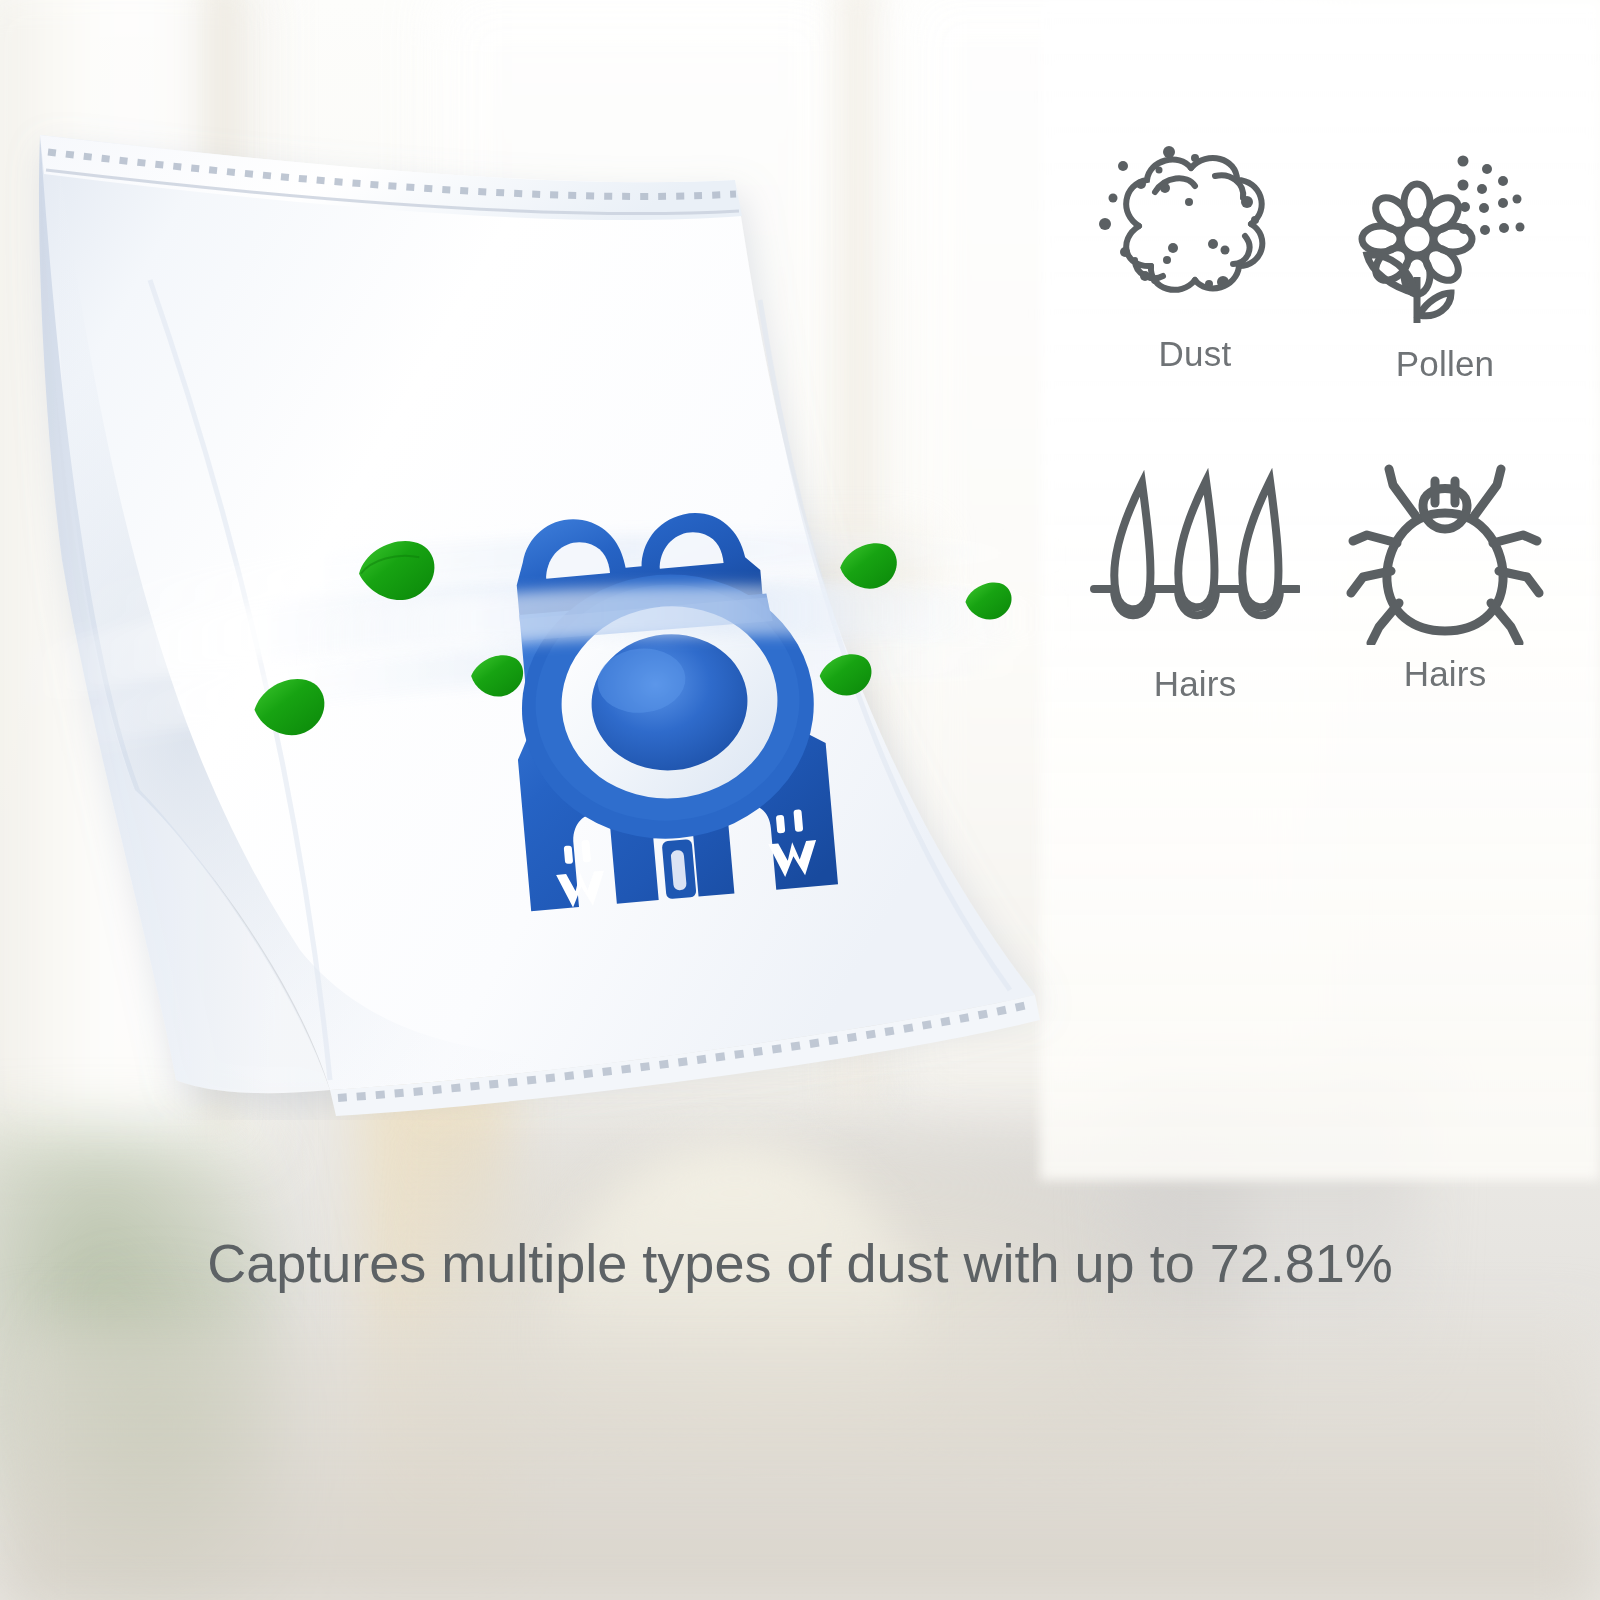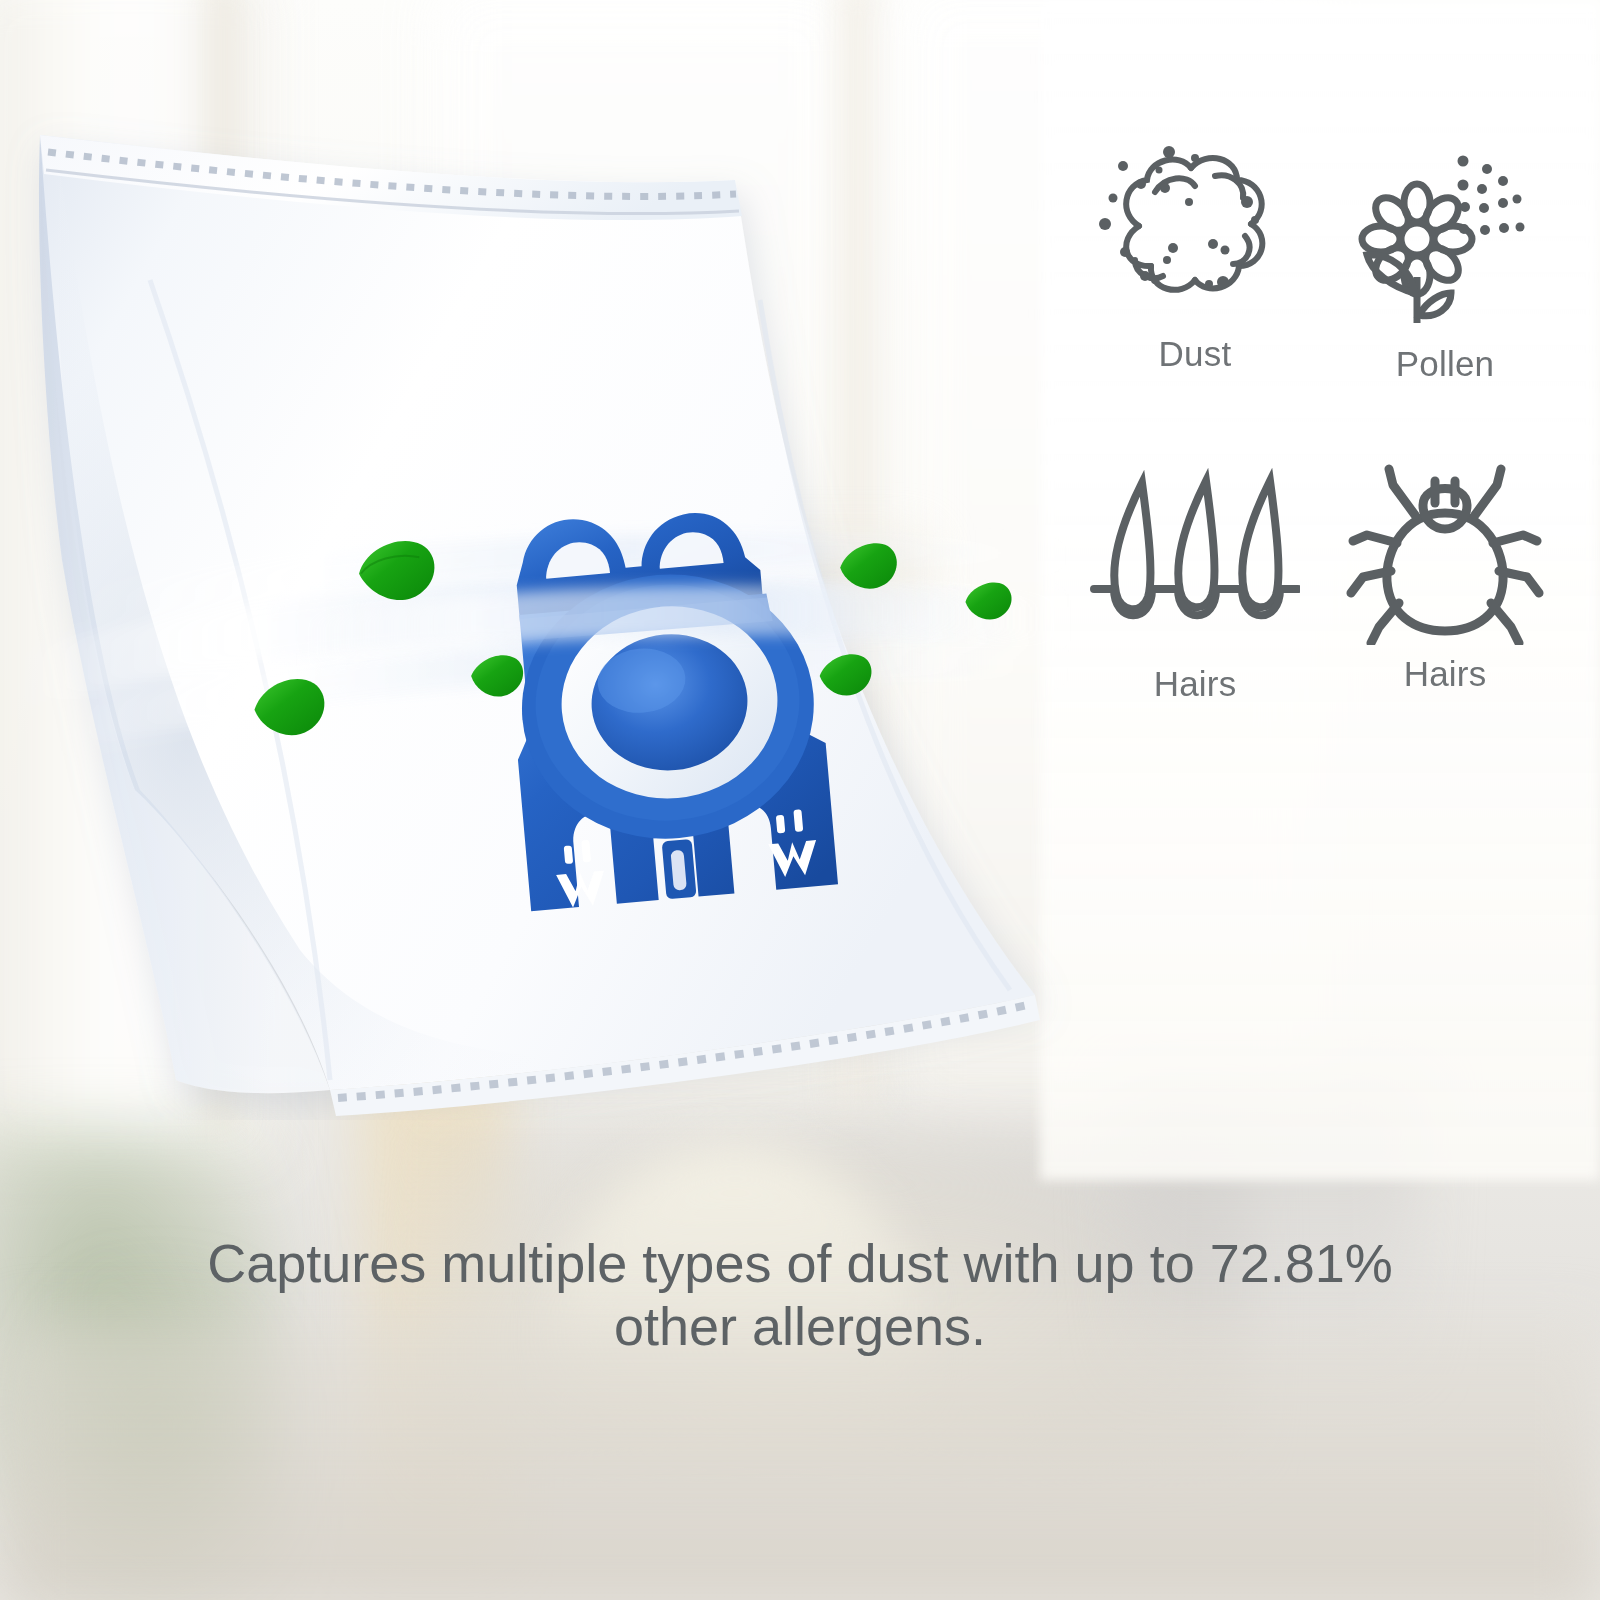--- a/index.html
+++ b/index.html
@@ -459,16 +459,15 @@
           </g>
         </svg>
       </div>
       <div class="icon-label">Hairs</div>
     </div>
 
   </div>
 
   <div class="caption">
     <span class="l">Captures multiple types of dust with up to 72.81%</span>
-    <span class="l">other allergens.</span>
   </div>
 
 </div>
 
 </body></html>

